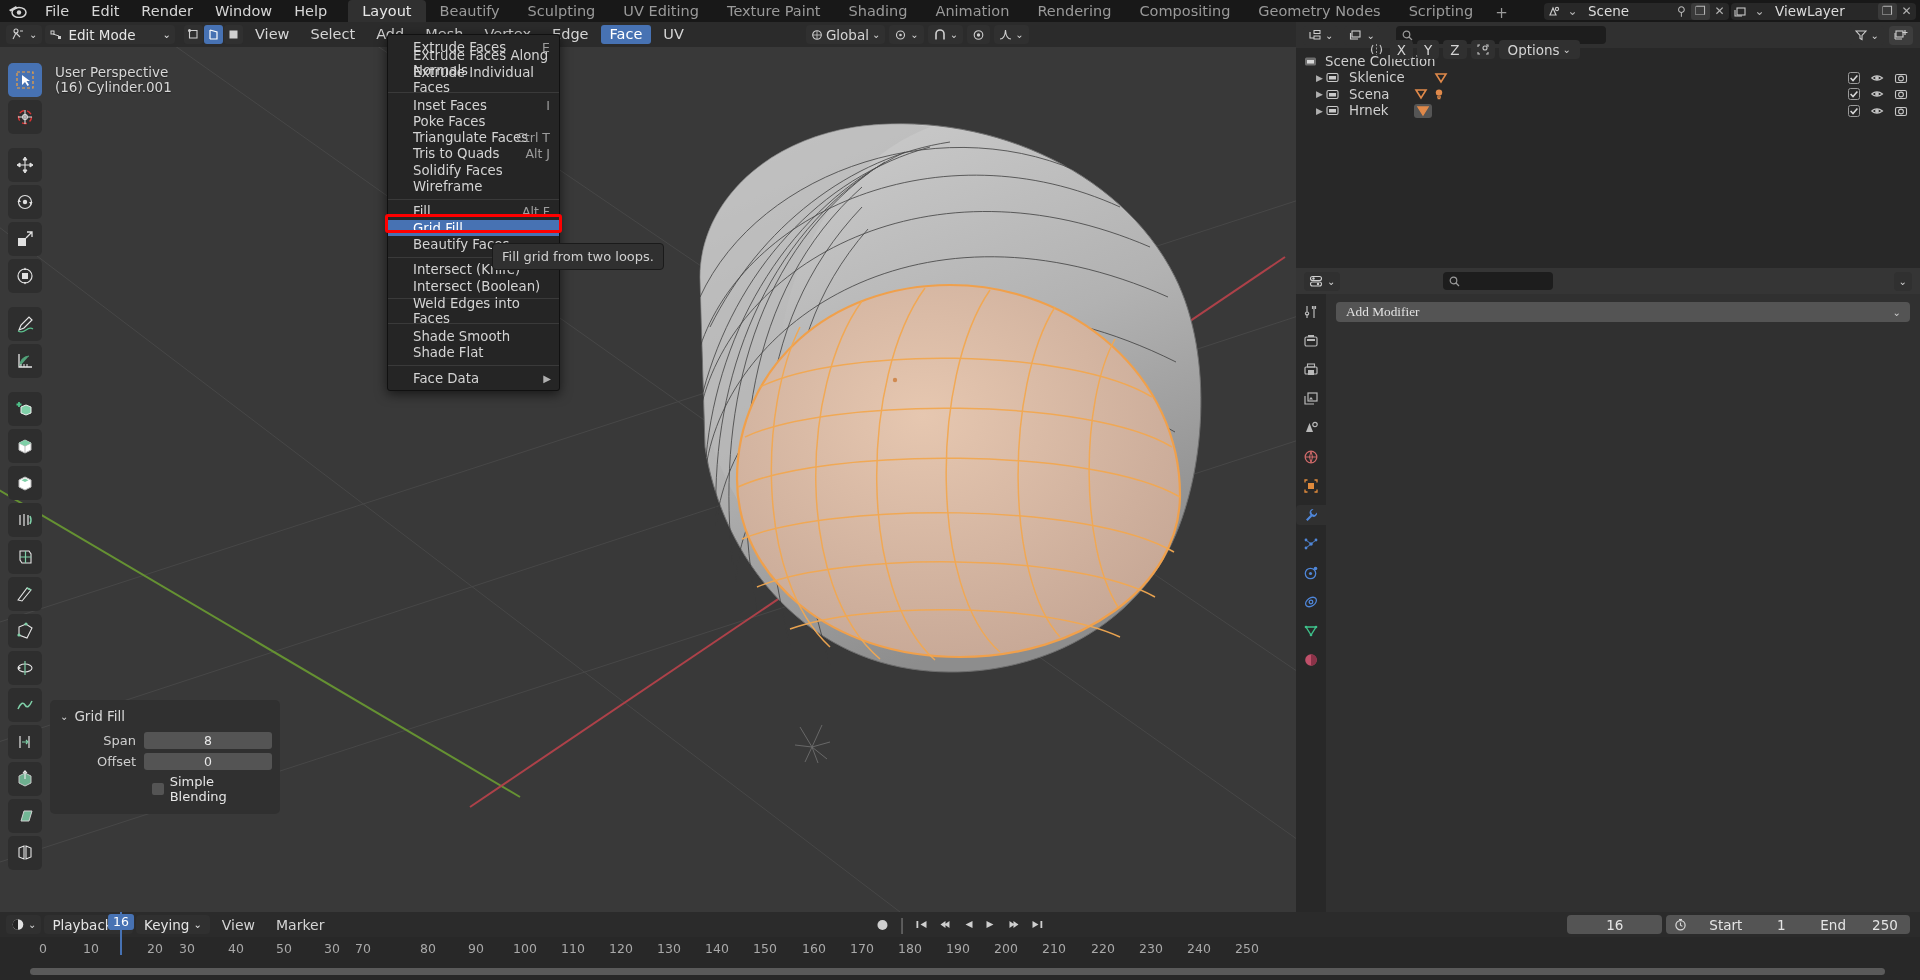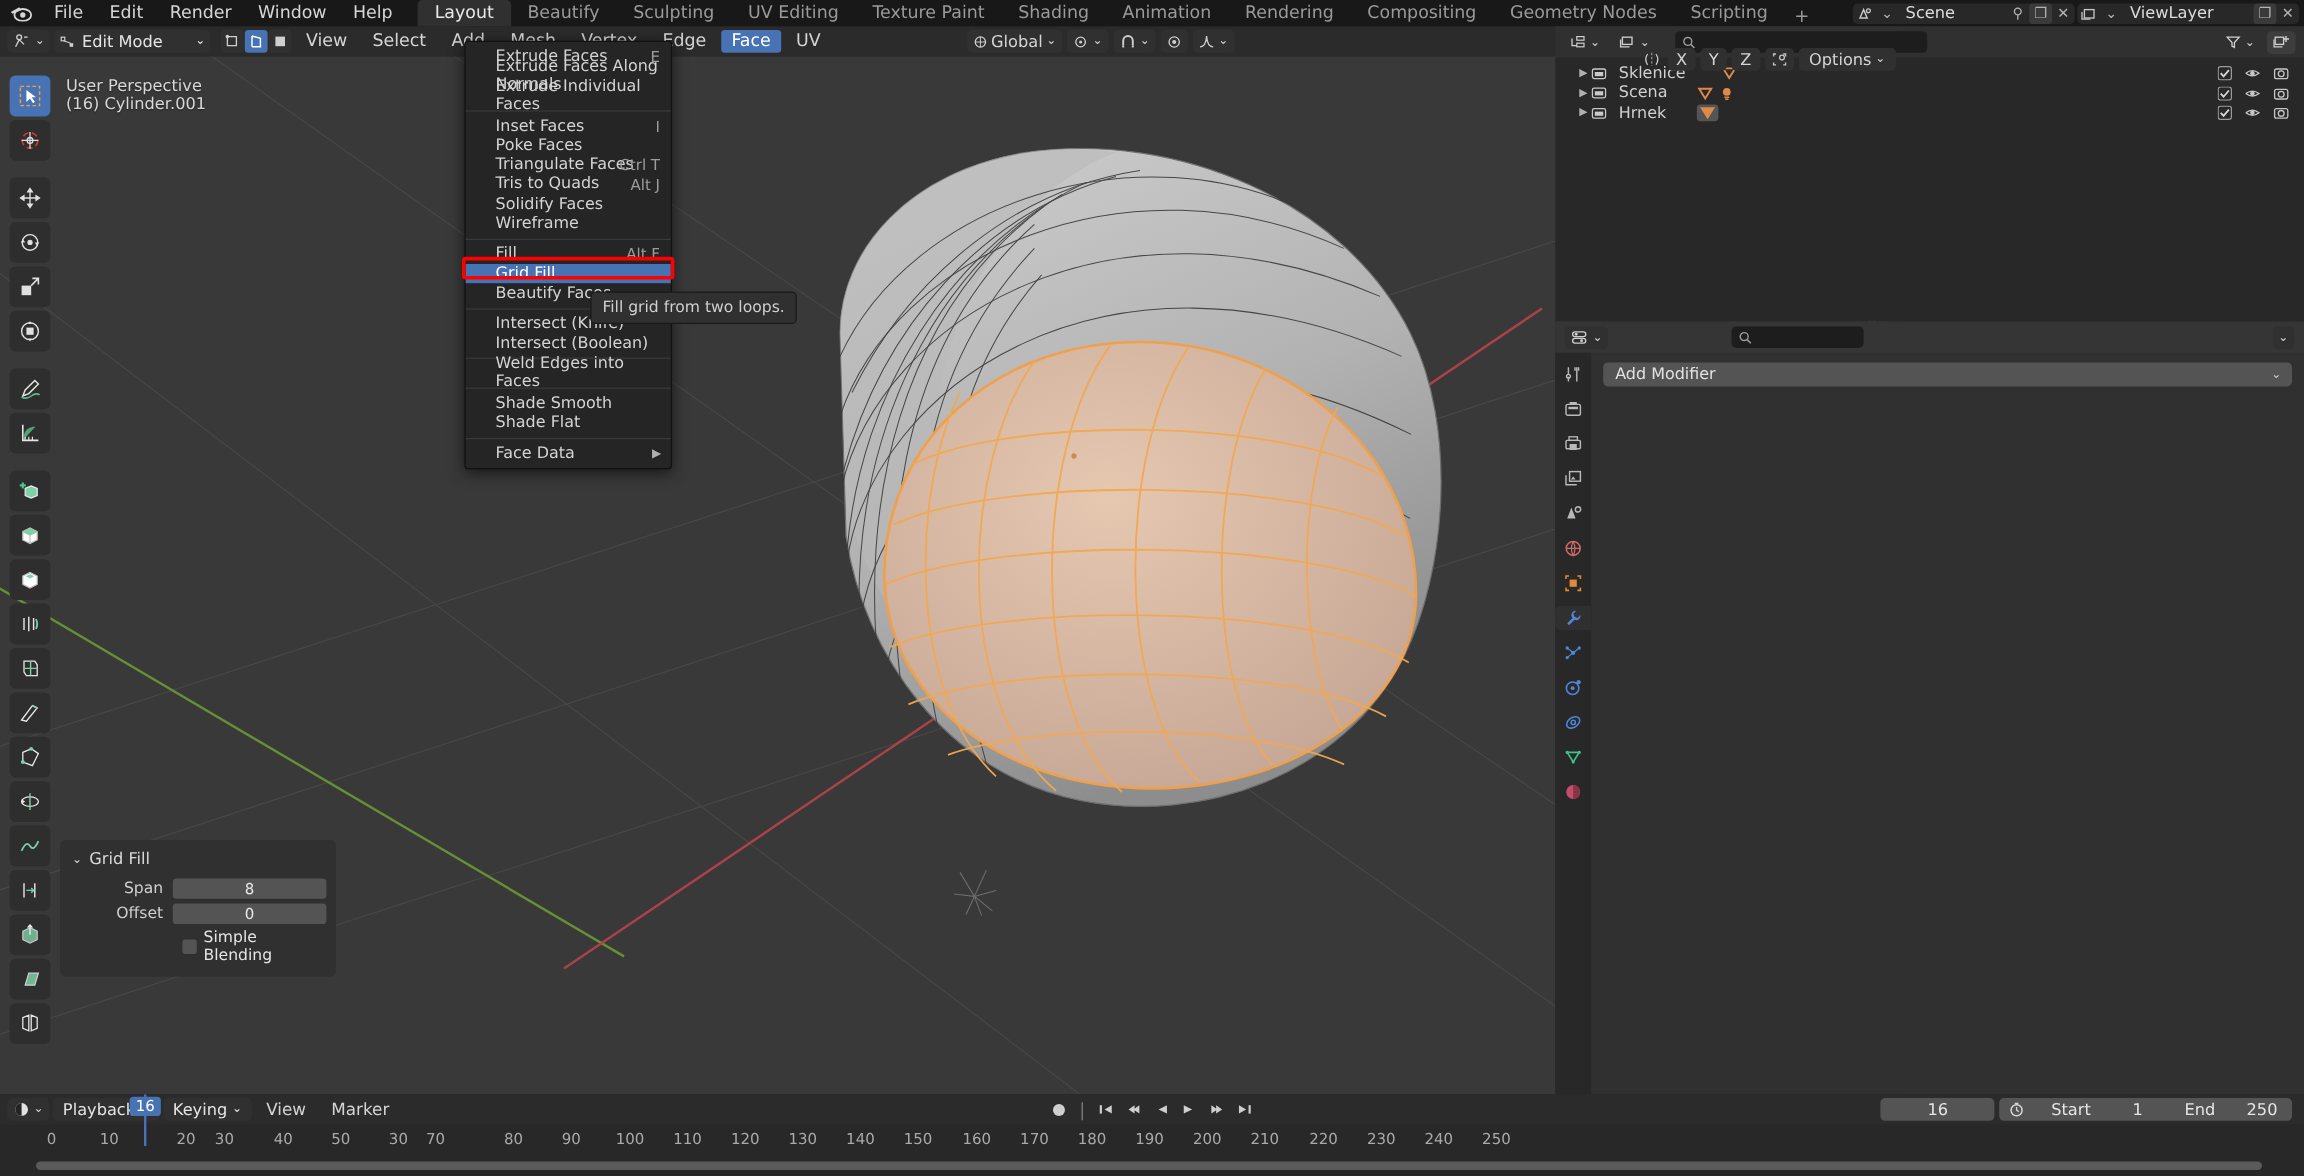--- a/index.html
+++ b/index.html
@@ -94,21 +94,21 @@
   
   #props{ position:absolute; left:1296px; top:268px; width:624px; height:644px; background:#303030;}
   #pr-hdr{ height:26px; background:#353535; display:flex; align-items:center; gap:8px; padding:0 8px;}
   #pr-tabs{ position:absolute; left:0; top:26px; width:30px; bottom:0; background:#282828;
             display:flex; flex-direction:column; align-items:center; padding-top:8px; gap:9px;}
   .prtab{ width:22px; height:20px; display:flex; align-items:center; justify-content:center;}
   .prtab.on{ background:#303030; border-radius:4px 0 0 4px; width:30px;}
   #pr-body{ position:absolute; left:30px; top:26px; right:0; bottom:0; padding:8px 10px;}
   .pr-bread{ display:flex; align-items:center; gap:8px; font-size:13.5px; color:#d8d8d8; margin-bottom:9px;}
   .addmod{ height:20px; background:#545454; border-radius:4px; display:flex; align-items:center;
-           padding:0 10px; font-size:13.3px; color:#e2e2e2; position:relative;}
+           padding:0 10px; font-size:13.3px; color:#e2e2e2; position:relative;font-family:Liberation Serif, serif;}
   .addmod .cv{ position:absolute; right:9px; color:#cfcfcf; font-size:10px;}
 
   
   #timeline{ position:absolute; left:0; top:912px; width:1920px; height:68px; background:#282828;}
   #tl-hdr{ height:25px; background:#2b2b2b; display:flex; align-items:center; gap:3px; padding:0 6px;}
   .tl-menu{ padding:0 9px; font-size:14px; color:#d4d4d4;}
   .tl-box{ height:19px; background:#303030; border-radius:4px; display:flex; align-items:center;
            padding:0 8px; gap:4px; font-size:13.5px;}
   #tl-ruler{ position:absolute; left:0; top:25px; width:1920px; height:26px; }
   .tick{ position:absolute; top:4px; font-size:12.5px; color:#a9a9a9; transform:translateX(-50%);}
@@ -732,20 +732,29 @@
         <svg width="14" height="12" viewBox="0 0 14 12">
             <rect x="2" y="2" width="7" height="6" fill="none" stroke="#cfcfcf" stroke-width="1.1"></rect>
             <path d="M1 4 L1 10 L8 10" fill="none" stroke="#cfcfcf" stroke-width="1"></path>
             <path d="M11 1 L11 6 M8.5 3.5 L13.5 3.5" stroke="#cfcfcf" stroke-width="1.2"></path>
           </svg>
       </div>
     </div>
   </div>
 
   <div style="padding-top:5px">
+    <div class="ol-row">
+      <span style="width:16px">
+        <svg width="13" height="11" viewBox="0 0 13 11">
+            <rect x="1" y="1.5" width="11" height="8" rx="1.5" fill="#6e6e6e"></rect>
+            <rect x="3" y="4" width="7" height="3.5" fill="#d8d8d8"></rect>
+          </svg>
+      </span>
+      <span style="padding-left:5px">Scene Collection</span>
+    </div>
 
     <div class="ol-row">
       <span class="ind" style="width:22px; padding-left:12px; color:#b0b0b0; font-size:9px">▶</span>
       <span style="width:18px">
         <svg width="13" height="11" viewBox="0 0 13 11">
             <rect x="1" y="1.5" width="11" height="8" rx="1.5" fill="none" stroke="#c9c9c9" stroke-width="1.1"></rect>
             <rect x="3" y="4" width="7" height="3.5" fill="#c9c9c9"></rect>
           </svg>
       </span>
       <span style="padding-left:5px; width:90px">Sklenice</span>

